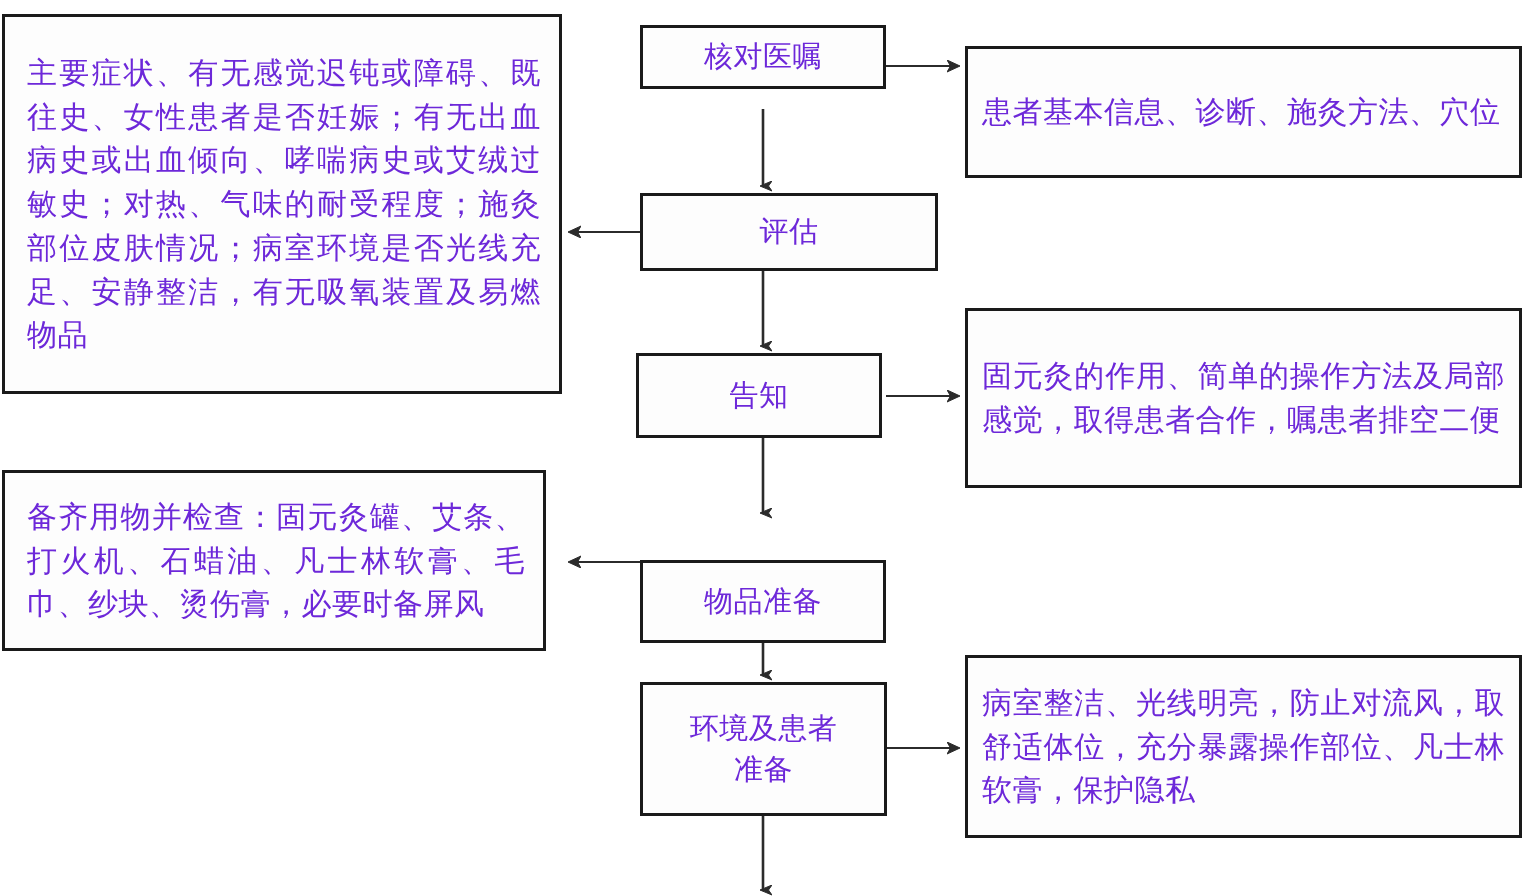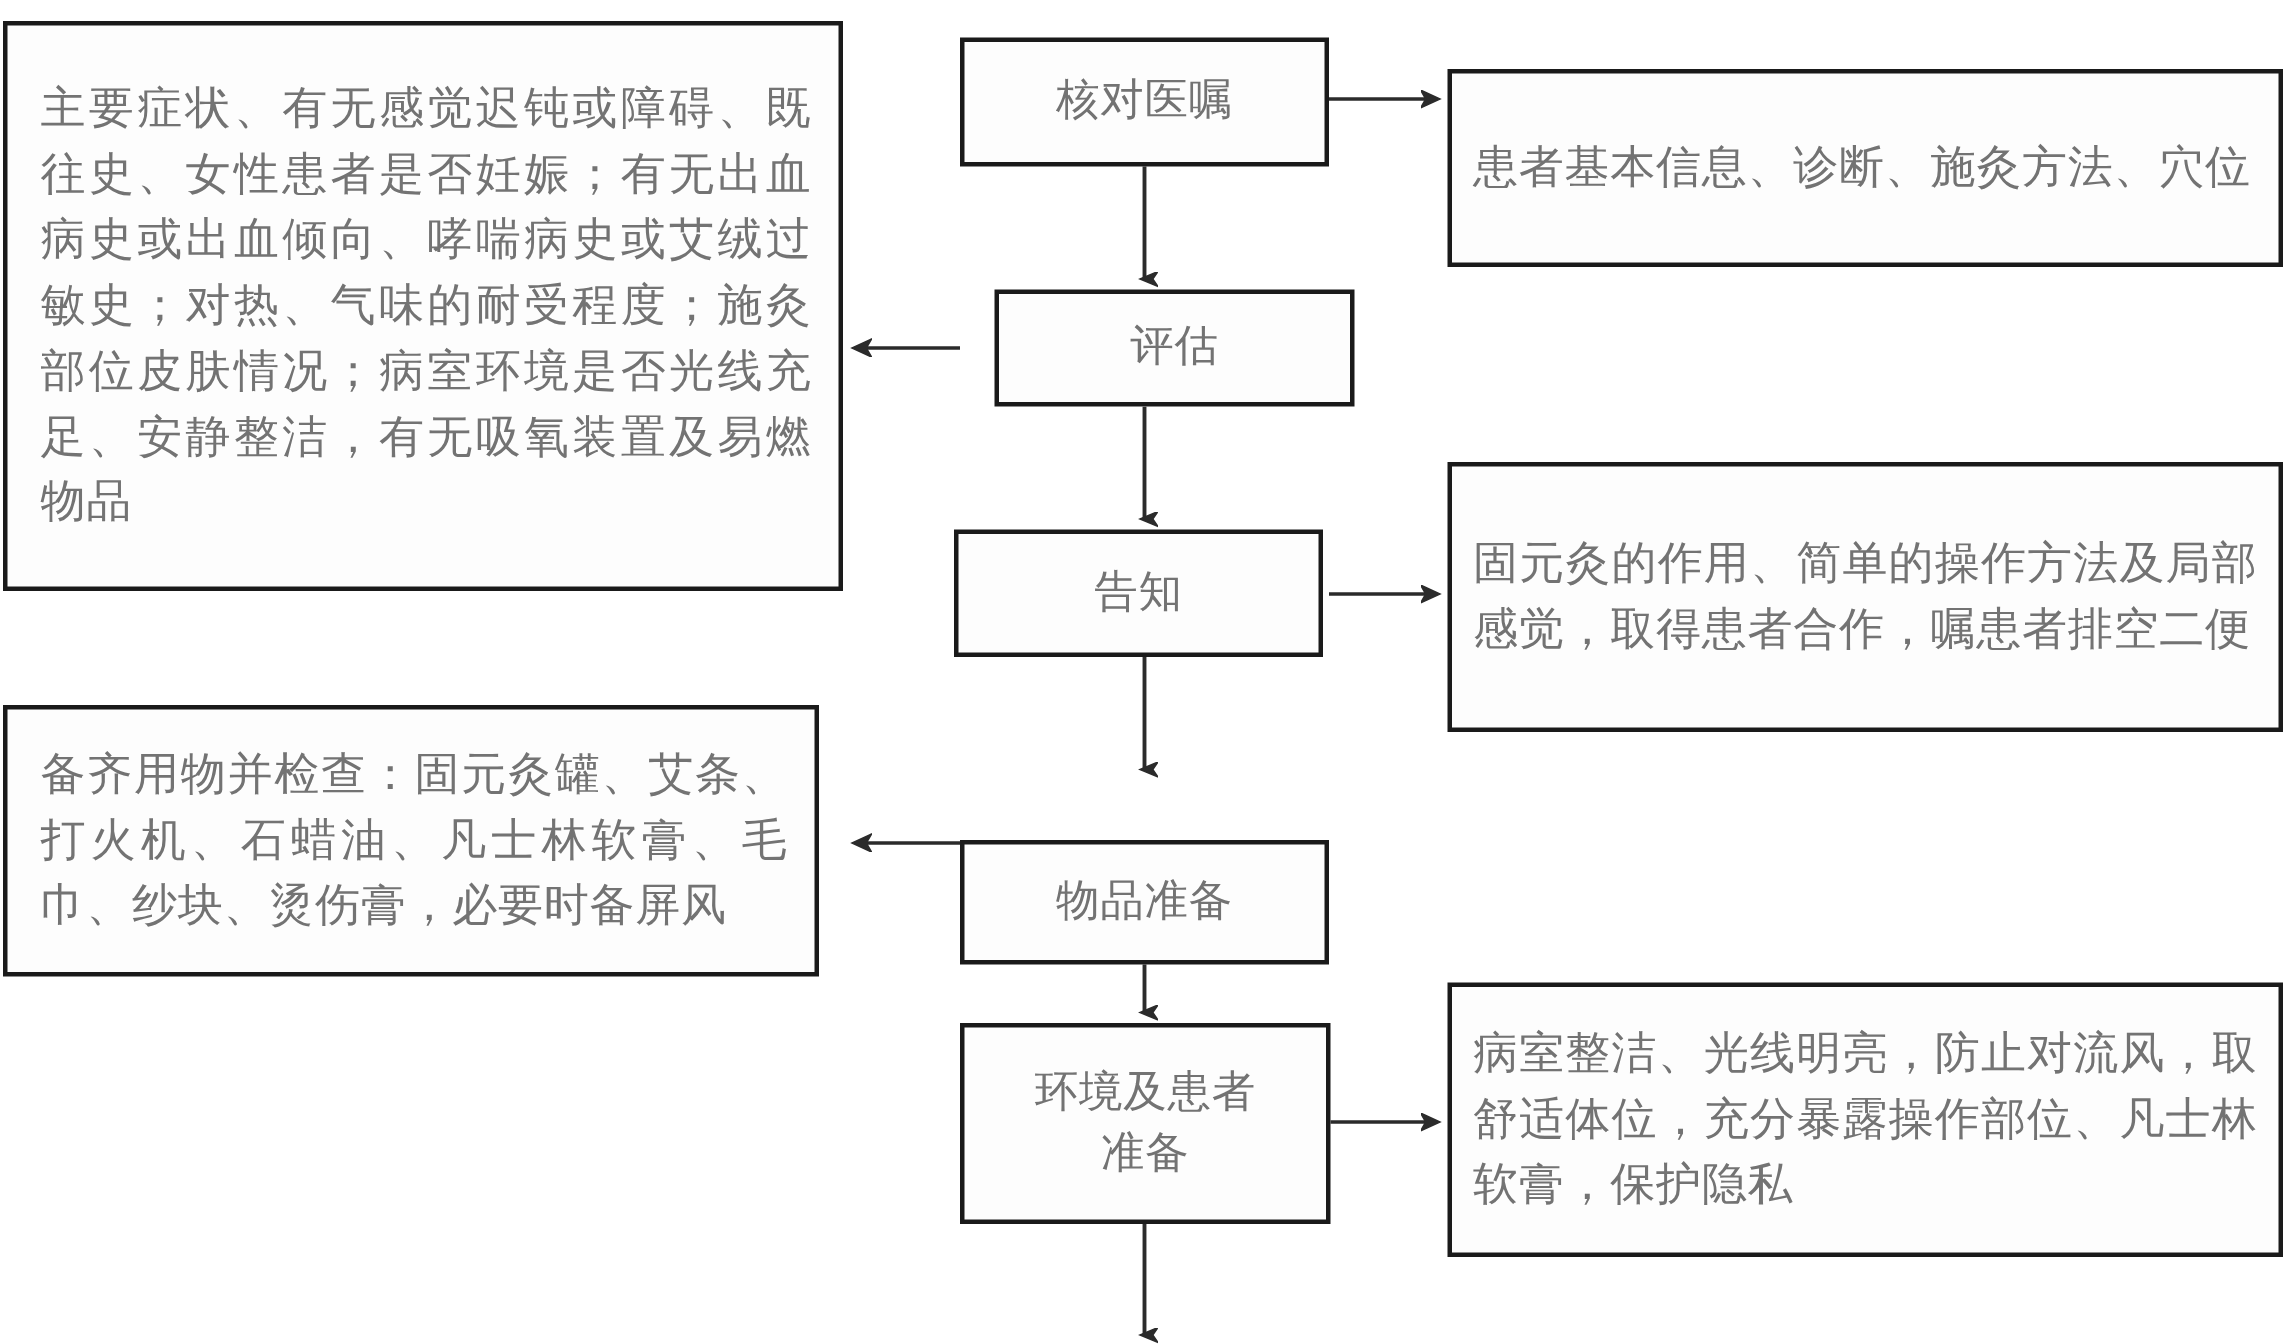--- a/index.html
+++ b/index.html
@@ -19,21 +19,21 @@
   .box {
     position: absolute;
     border: 3px solid #1a1a1a;
     background: #fdfdfd;
     display: flex;
     align-items: center;
     justify-content: center;
   }
   .box-text {
     font-family: "Liberation Serif", "DejaVu Serif", serif;
-    color: #737373;
+    color: #6d28d9;
     letter-spacing: 0.5px;
   }
   
   .node .box-text {
     font-size: 29px;
     line-height: 1.42;
     text-align: center;
     white-space: pre-line;
   }
   
@@ -43,22 +43,22 @@
     text-align: justify;
     text-align-last: left;
     padding: 0 14px;
     width: 100%;
   }
   .annot.left-annot .box-text {
     padding: 0 18px 0 22px;
   }
 
   
-  #node-1 { left: 640px; top: 25px;  width: 246px; height: 86px; }
-  #node-2 { left: 663px; top: 193px; width: 240px; height: 78px; }
+  #node-1 { left: 640px; top: 25px;  width: 246px; height: 64px; }
+  #node-2 { left: 640px; top: 193px; width: 298px; height: 78px; }
   #node-3 { left: 636px; top: 353px; width: 246px; height: 85px; }
   #node-4 { left: 640px; top: 520px; width: 246px; height: 83px; margin-top: 40px; }
   #node-5 { left: 640px; top: 682px; width: 247px; height: 134px; }
 
   
   #annot-r1 { left: 965px; top: 2px;   width: 557px; height: 132px; margin-top: 44px; }
   #annot-r2 { left: 965px; top: 308px; width: 557px; height: 180px; }
   #annot-r3 { left: 965px; top: 655px; width: 557px; height: 183px; }
 
   

